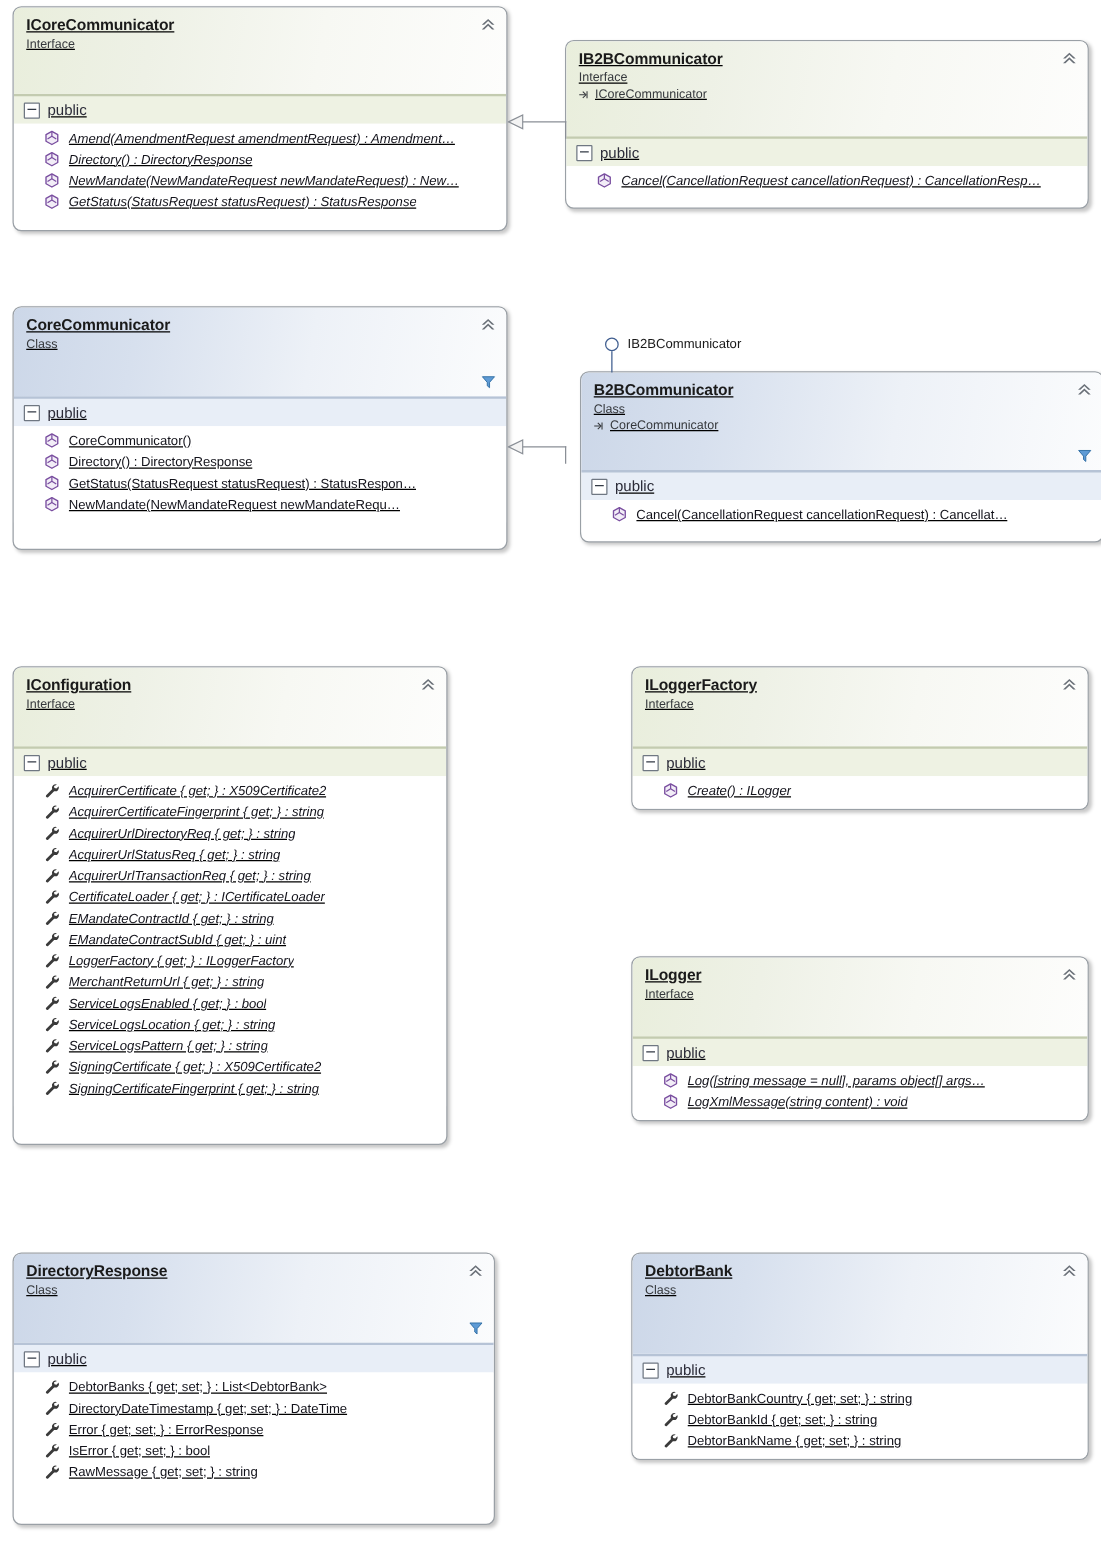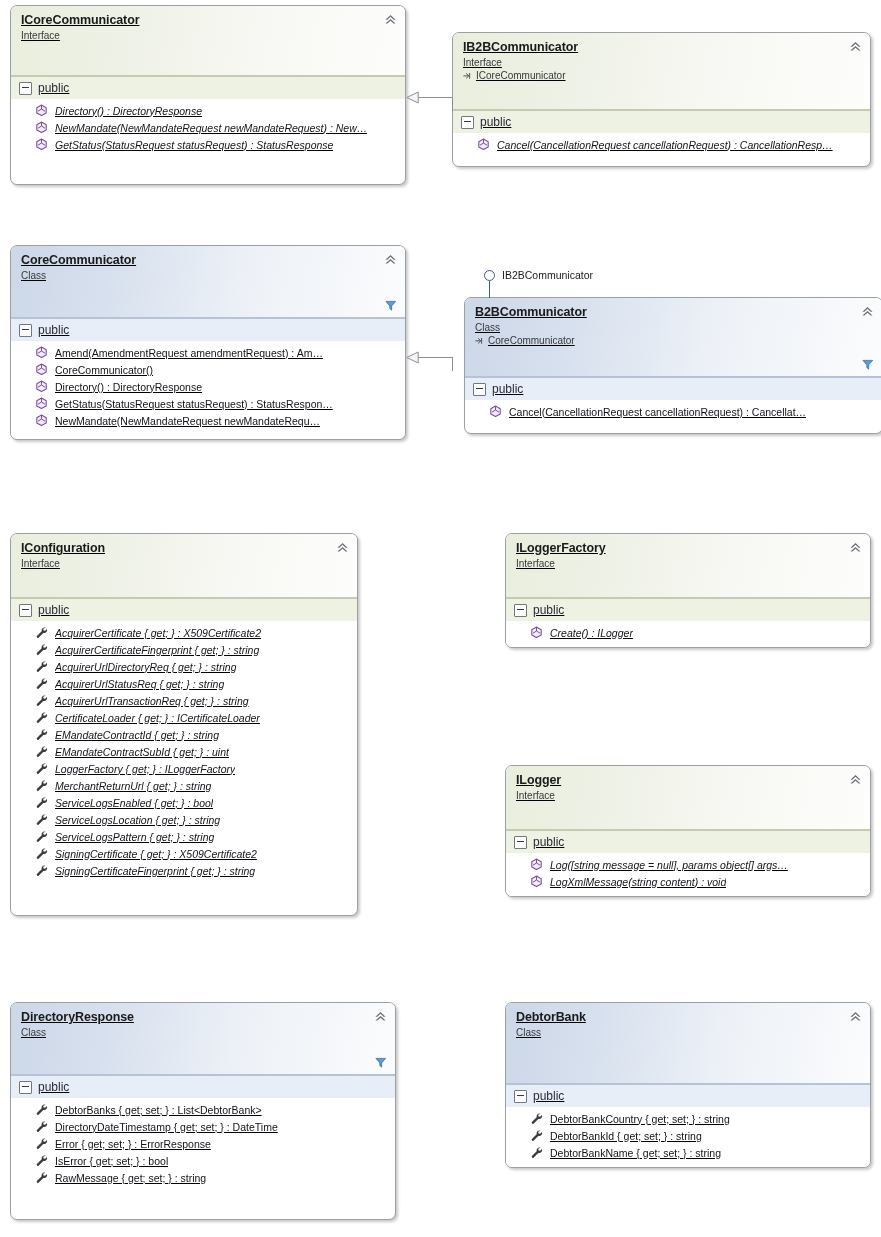--- a/index.html
+++ b/index.html
@@ -222,20 +222,26 @@
       </div>
       <div class="compartment-title">
         <span class="expander"></span>
         <span class="compartment-label">public</span>
       </div>
       <div class="member-list">
         <div class="member">
           <svg viewBox="0 0 13 13" width="13" height="13" class="member-icon">
             <use href="#def-method-cube"></use>
           </svg>
+          <span class="member-text">Amend(AmendmentRequest amendmentRequest) : Amendment…</span>
+        </div>
+        <div class="member">
+          <svg viewBox="0 0 13 13" width="13" height="13" class="member-icon">
+            <use href="#def-method-cube"></use>
+          </svg>
           <span class="member-text">Directory() : DirectoryResponse</span>
         </div>
         <div class="member">
           <svg viewBox="0 0 13 13" width="13" height="13" class="member-icon">
             <use href="#def-method-cube"></use>
           </svg>
           <span class="member-text">NewMandate(NewMandateRequest newMandateRequest) : New…</span>
         </div>
         <div class="member">
           <svg viewBox="0 0 13 13" width="13" height="13" class="member-icon">
@@ -281,26 +287,20 @@
         </svg>
         <svg viewBox="0 0 13 13" width="12" height="12" class="funnel-icon">
           <use href="#def-funnel"></use>
         </svg>
       </div>
       <div class="compartment-title">
         <span class="expander"></span>
         <span class="compartment-label">public</span>
       </div>
       <div class="member-list">
-        <div class="member">
-          <svg viewBox="0 0 13 13" width="13" height="13" class="member-icon">
-            <use href="#def-method-cube"></use>
-          </svg>
-          <span class="member-text">Amend(AmendmentRequest amendmentRequest) : Am…</span>
-        </div>
         <div class="member">
           <svg viewBox="0 0 13 13" width="13" height="13" class="member-icon">
             <use href="#def-method-cube"></use>
           </svg>
           <span class="member-text">CoreCommunicator()</span>
         </div>
         <div class="member">
           <svg viewBox="0 0 13 13" width="13" height="13" class="member-icon">
             <use href="#def-method-cube"></use>
           </svg>

